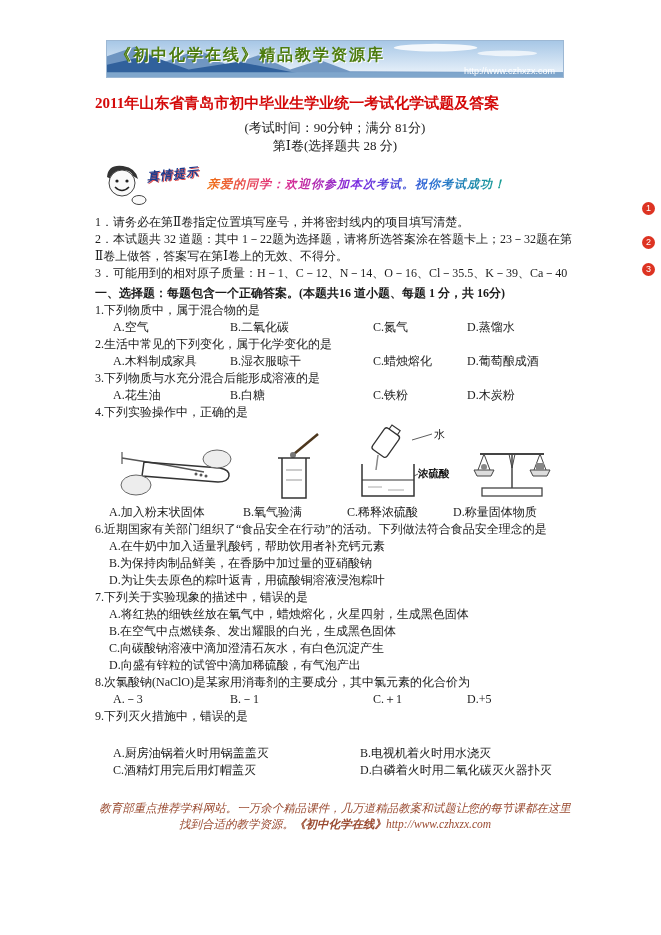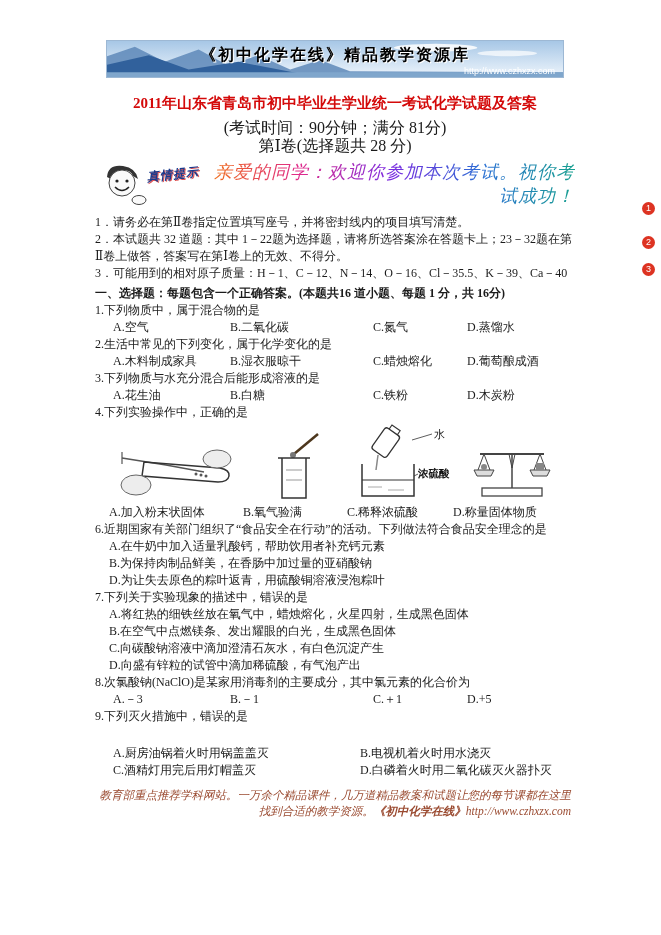--- a/index.html
+++ b/index.html
@@ -11,44 +11,44 @@
     font-size:12px;
     position:relative;
     overflow:hidden;
   }
   .page { width:661px; height:935px; padding:40px 86px 0 95px; position:relative; }
 
   
   .banner { width:458px; height:38px; margin:0 auto 16px; position:relative; overflow:hidden; border:1px solid #9db8d4; }
   .banner svg.banner-art { position:absolute; left:0; top:0; width:100%; height:100%; }
   .banner-title {
-    position:absolute; top:4px; left:0; right:0; text-align:center;
-    color:#000000; font-weight:bold; font-size:16px; letter-spacing:2px;
+    position:absolute; top:4px; left:8px; right:0; text-align:left;
+    color:#4d7c0f; font-weight:bold; font-size:16px; letter-spacing:2px;
     text-shadow:1px 1px 0 #ffffff;
   }
   .banner-url {
     position:absolute; bottom:1px; right:8px; color:#ffffff; font-size:9px;
     font-family:"Liberation Sans","DejaVu Sans",sans-serif;
   }
 
   
-  .title { text-align:center; color:#d40a0a; font-size:15px; font-weight:bold; line-height:18px; margin-bottom:7px; }
-  .meta { text-align:center; font-size:16px; line-height:18px; }
+  .title { color:#d40a0a; font-size:15px; font-weight:bold; line-height:18px; margin-bottom:7px; }
+  .meta { text-align:center; font-size:13px; line-height:18px; }
 
   
   .greeting { display:flex; align-items:center; margin:5px 0 6px; height:48px; }
   .cartoon { width:112px; height:48px; position:relative; flex:none; }
   .ribbon {
     position:absolute; left:52px; top:6px; width:58px;
     color:#1a3a8c; font-weight:bold; font-size:12px; font-style:italic;
     text-shadow:1px 1px 0 #e05555; transform:rotate(-6deg); letter-spacing:1px;
     white-space:nowrap;
   }
   .greet-text {
-    font-size:18px; font-weight:normal; font-style:italic; letter-spacing:1px;
+    font-size:12px; font-weight:bold; font-style:italic; letter-spacing:1px;
     background:linear-gradient(90deg,#f07010,#e02a8a,#7a2ae0,#2a6fd4,#18a090);
     -webkit-background-clip:text; background-clip:text; color:transparent;text-align:right;
   }
 
   
   .instructions p { line-height:17px; }
 
   .section-heading { font-weight:bold; line-height:18px; margin-top:2px; }
 
   
@@ -60,21 +60,21 @@
 
   
   .figrow { display:flex; align-items:flex-end; padding-left:14px; margin:3px 0 1px; }
   .figcol { display:flex; flex-direction:column; justify-content:flex-end; }
   .figcol svg { display:block; margin:0 auto; }
   .figcap { font-size:12px; line-height:16px; text-align:left; }
   .c1 { width:134px; } .c2 { width:104px; } .c3 { width:106px; } .c4 { width:118px; }
 
   
   .footer {
-    margin-top:8px; text-align:right; color:#9a4a30; font-size:11.5px;
+    margin-top:21px; text-align:center; color:#9a4a30; font-size:11.5px;
     line-height:16px; font-style:italic; padding:0 4px;
   }
   .footer .site { font-weight:bold; }
 
   
   .badge {
     position:absolute; right:6px; width:13px; height:13px; border-radius:50%;
     background:#dd3322; color:#fff; font-size:9px; line-height:13px; text-align:center;
     font-family:"Liberation Sans","DejaVu Sans",sans-serif;
   }

